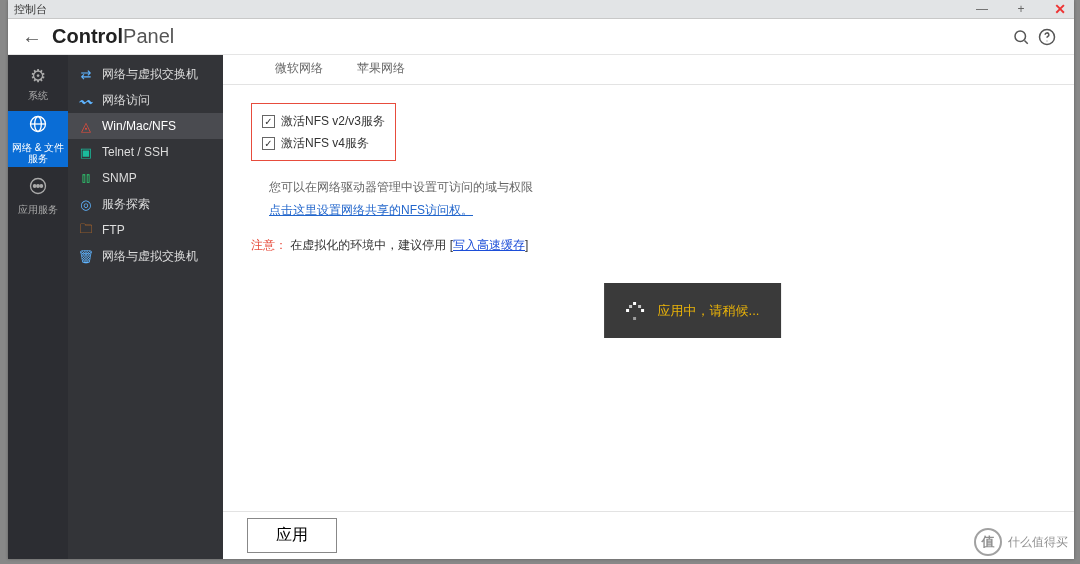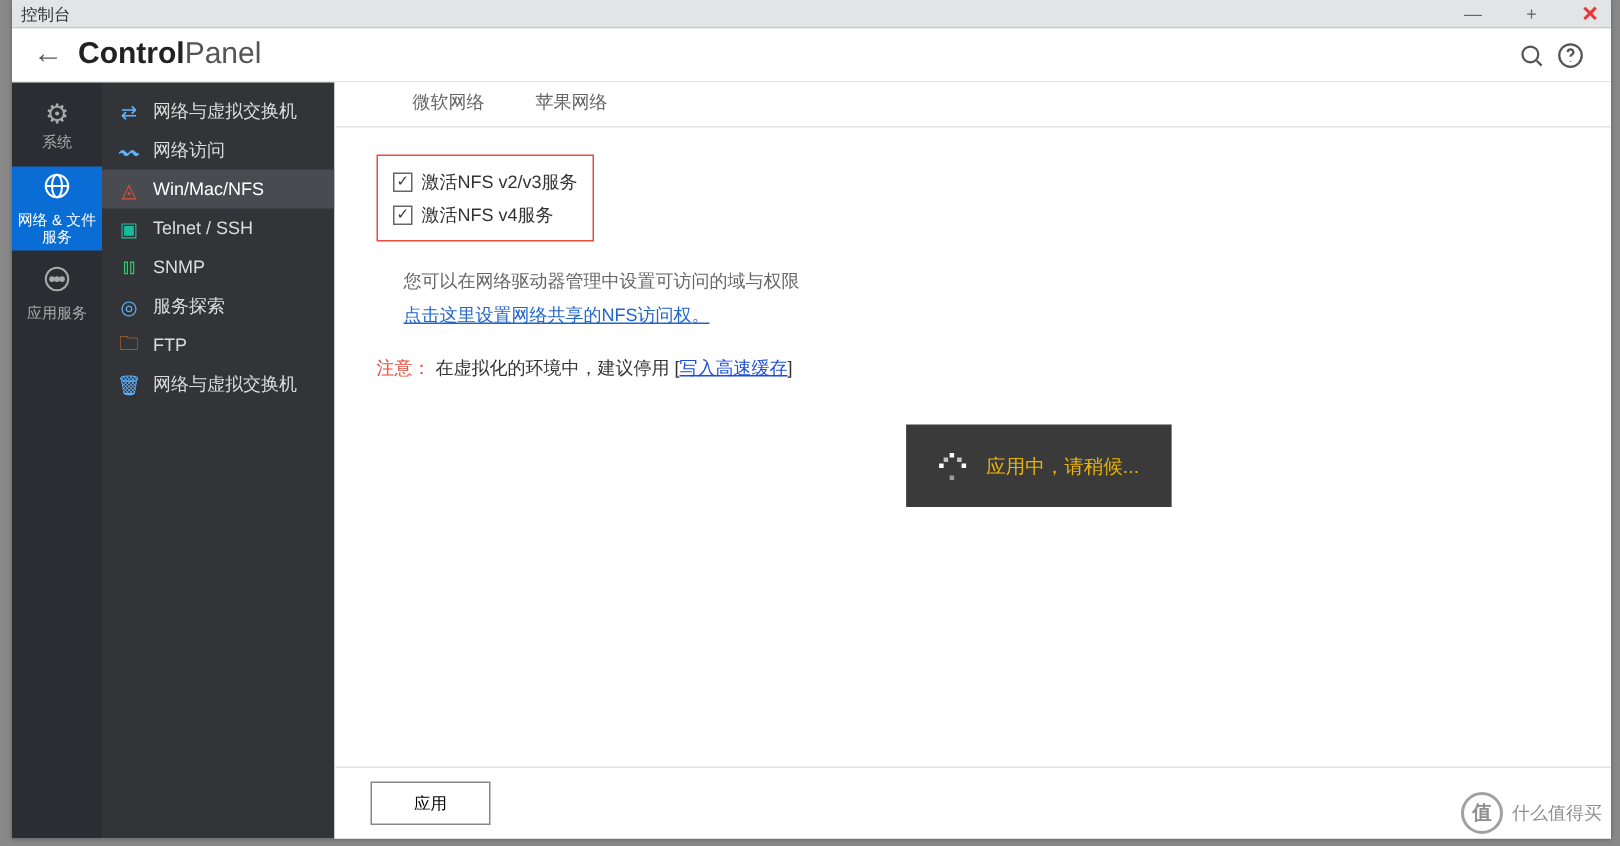--- a/index.html
+++ b/index.html
@@ -49,21 +49,21 @@
     .warn-label { color:#e74c3c;}
     .warn-link { color:#1d4ed8; text-decoration:underline; cursor:pointer;}
 
     .modal { position:absolute; top:198px; left:50%; transform:translateX(-50%); min-width:150px; height:55px; background:#3a3a3a; color:#eab308; display:flex; align-items:center; justify-content:center; gap:14px; padding: 0 22px; font-size:13px;margin-left:44px;}
     .spinner { width:18px; height:18px; position:relative; }
     .spinner span{position:absolute;width:3px;height:3px;background:#fff;animation:none;}
     .spinner span:nth-child(1){top:0;left:7px;} .spinner span:nth-child(2){top:7px;left:0;} .spinner span:nth-child(3){top:7px;right:0;} .spinner span:nth-child(4){bottom:0;left:7px;opacity:.5;}
     .spinner span:nth-child(5){top:3px;left:3px;opacity:.7;} .spinner span:nth-child(6){top:3px;right:3px;opacity:.7;}
 
     .footer { height:48px; border-top:1px solid #e3e3e3; display:flex; align-items:center; padding: 0 24px;}
-    .apply-btn { padding: 6px 28px; border:1px solid #888; background:#fff; font-size:11px; cursor:pointer;}
+    .apply-btn { padding: 6px 28px; border:1px solid #888; background:#fff; font-size:16px; cursor:pointer;}
 
     .watermark { position:absolute; bottom:8px; right:12px; font-size:12px; color:#333; opacity:.55; display:flex; align-items:center; gap:6px;}
     .watermark .wm-circle{ width:28px;height:28px;border-radius:50%;border:2px solid #555;display:inline-flex;align-items:center;justify-content:center;font-size:13px;font-weight:bold;}
   </style>
 </head>
 <body>
 
 <div class="window">
   <div class="titlebar">
     <span>控制台</span>

